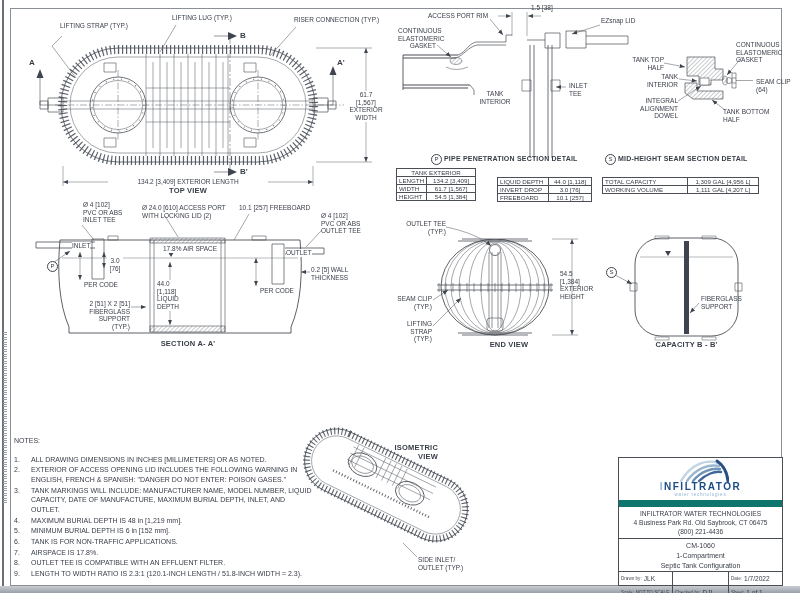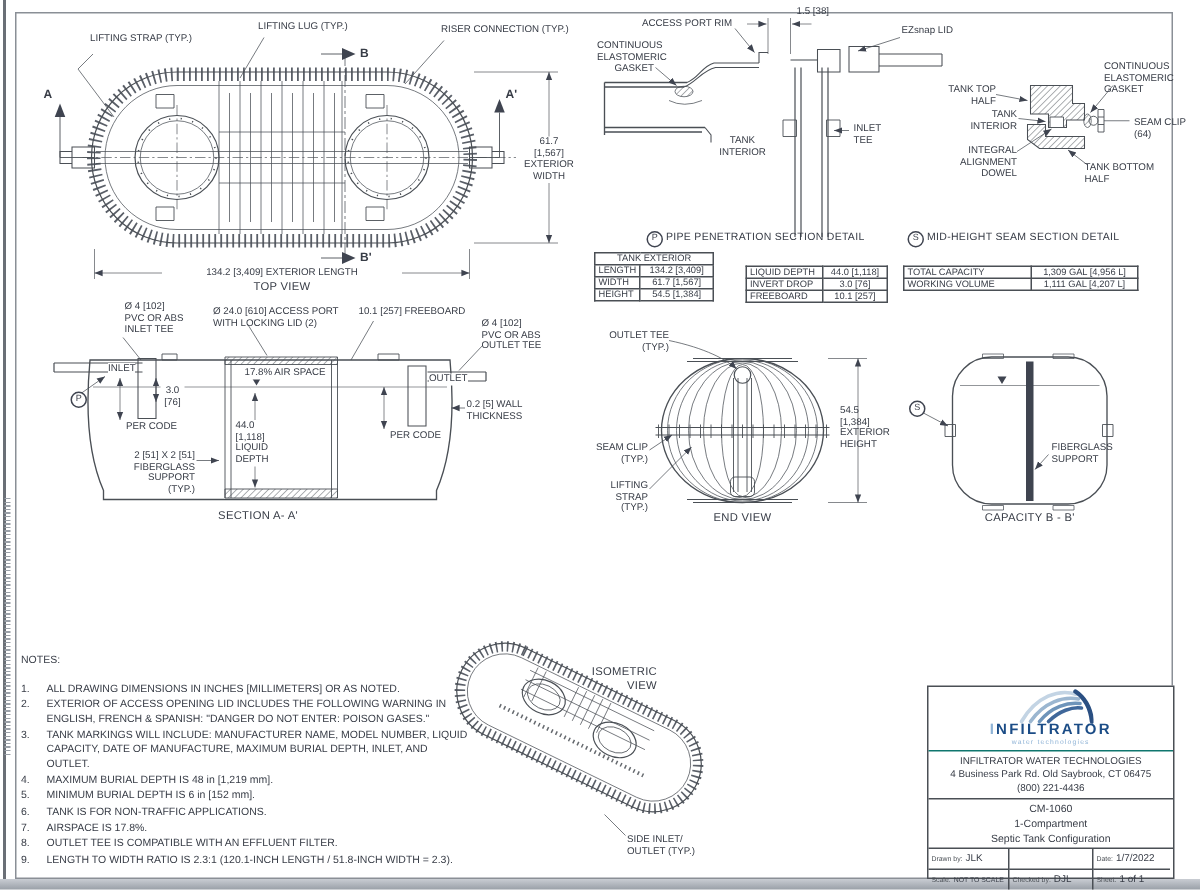--- a/index.html
+++ b/index.html
@@ -10,35 +10,35 @@
   .edge-left{position:absolute;left:2px;top:0;width:2px;height:592px;background:#6a6f76;}
   .bottom-strip{position:absolute;left:0;top:586px;width:800px;height:7px;
                 background:linear-gradient(#c9cdd3,#9aa0a8);}
   .fineprint{position:absolute;left:3px;top:332px;width:4px;height:172px;
              background:repeating-linear-gradient(180deg,#9aa0a8 0 1px,transparent 1px 2.4px);}
   svg{position:absolute;left:0;top:0;}
   .lbl{position:absolute;font-size:6.5px;line-height:1.18;color:#383d47;white-space:pre-line;}
   .r{text-align:right;}
   .c{text-align:center;}
   .bgw{background:#fff;}
-  .cap{font-weight:normal;font-size:7.5px;letter-spacing:.2px;}
+  .cap{font-weight:bold;font-size:7.5px;letter-spacing:.2px;}
   .mark{font-size:8px;font-weight:bold;}
   .sym{position:absolute;width:9px;height:9px;border:1px solid #3f4450;border-radius:50%;
        font-size:6px;line-height:9px;text-align:center;color:#383d47;background:#fff;}
   .dtable{position:absolute;border-collapse:collapse;font-size:6.2px;color:#383d47;background:#fff;}
   .dtable td,.dtable th{border:1px solid #4a4f55;padding:0 2px;height:6.6px;font-weight:normal;white-space:nowrap;}
   .dtable th{text-align:center;}
   .dtable td.v{text-align:center;}
   .notes{position:absolute;left:14px;top:436px;width:300px;font-size:7px;line-height:1.38;}
   .notes-title{margin-bottom:9px;}
   .note-row{display:flex;margin-bottom:1px;}
   .note-n{width:17px;flex:none;}
   .note-t{flex:1;width:283px;}
   .tblock{position:absolute;left:618px;top:457px;width:163px;height:127px;border:1.2px solid #4a4f55;background:#fff;}
-  .tb-logo{height:42px;border-bottom:1px solid #0f766e;text-align:center;overflow:hidden;}
+  .tb-logo{height:42px;border-bottom:7px solid #0f766e;text-align:center;overflow:hidden;}
   .tb-logo svg{position:static;display:block;margin:1px auto -1px auto;}
   .logo-name{font-size:10px;font-weight:bold;letter-spacing:1.5px;color:#1b4c86;line-height:1;}
   .logo-name::first-letter{color:#8fb3d6;}
   .logo-tag{font-size:4.5px;color:#8fb3d6;letter-spacing:.8px;}
   .tb-company{border-bottom:1px solid #4a4f55;text-align:center;font-size:6.6px;line-height:1.4;padding:2px 0 1px;}
   .tb-title{border-bottom:1px solid #4a4f55;text-align:center;font-size:7px;line-height:1.42;padding:2px 0 1px;}
   .tb-grid{display:grid;grid-template-columns:54px 56px 51px;}
   .tb-cell{border-right:1px solid #4a4f55;border-bottom:1px solid #4a4f55;height:12.6px;
            font-size:6.6px;padding:0 2px;display:flex;align-items:center;gap:2px;overflow:hidden;white-space:nowrap;}
   .tb-cell.lastc{border-right:none;}
@@ -345,33 +345,33 @@
   <div class="lbl" style="left:311px;top:266px;">0.2 [5] WALL
 THICKNESS</div>
   <div class="lbl bgw" style="left:157px;top:280px;">44.0
 [1,118]
 LIQUID
 DEPTH</div>
   <div class="lbl r" style="left:88px;top:300px;width:42px;">2 [51] X 2 [51]
 FIBERGLASS
 SUPPORT
 (TYP.)</div>
-  <div class="lbl c cap" style="left:122px;top:340px;width:100px;">SECTION A- A'</div>
+  <div class="lbl c cap" style="left:138px;top:340px;width:100px;">SECTION A- A'</div>
 
   <div class="lbl r" style="left:402px;top:220px;width:44px;">OUTLET TEE
 (TYP.)</div>
   <div class="lbl r" style="left:396px;top:295px;width:36px;">SEAM CLIP
 (TYP.)</div>
   <div class="lbl r" style="left:384px;top:320px;width:48px;">LIFTING STRAP
 (TYP.)</div>
   <div class="lbl" style="left:560px;top:270px;">54.5
 [1,384]
 EXTERIOR
 HEIGHT</div>
-  <div class="lbl c cap" style="left:460px;top:341px;width:70px;">END VIEW</div>
+  <div class="lbl c cap" style="left:474px;top:341px;width:70px;">END VIEW</div>
 
   <div class="sym" style="left:606px;top:267px;">S</div>
   <div class="lbl" style="left:701px;top:295px;">FIBERGLASS
 SUPPORT</div>
   <div class="lbl c cap" style="left:639px;top:341px;width:95px;">CAPACITY B - B'</div>
 
   <div class="notes">
     <div class="notes-title">NOTES:</div>
     <div class="note-row">
       <div class="note-n">1.</div>

